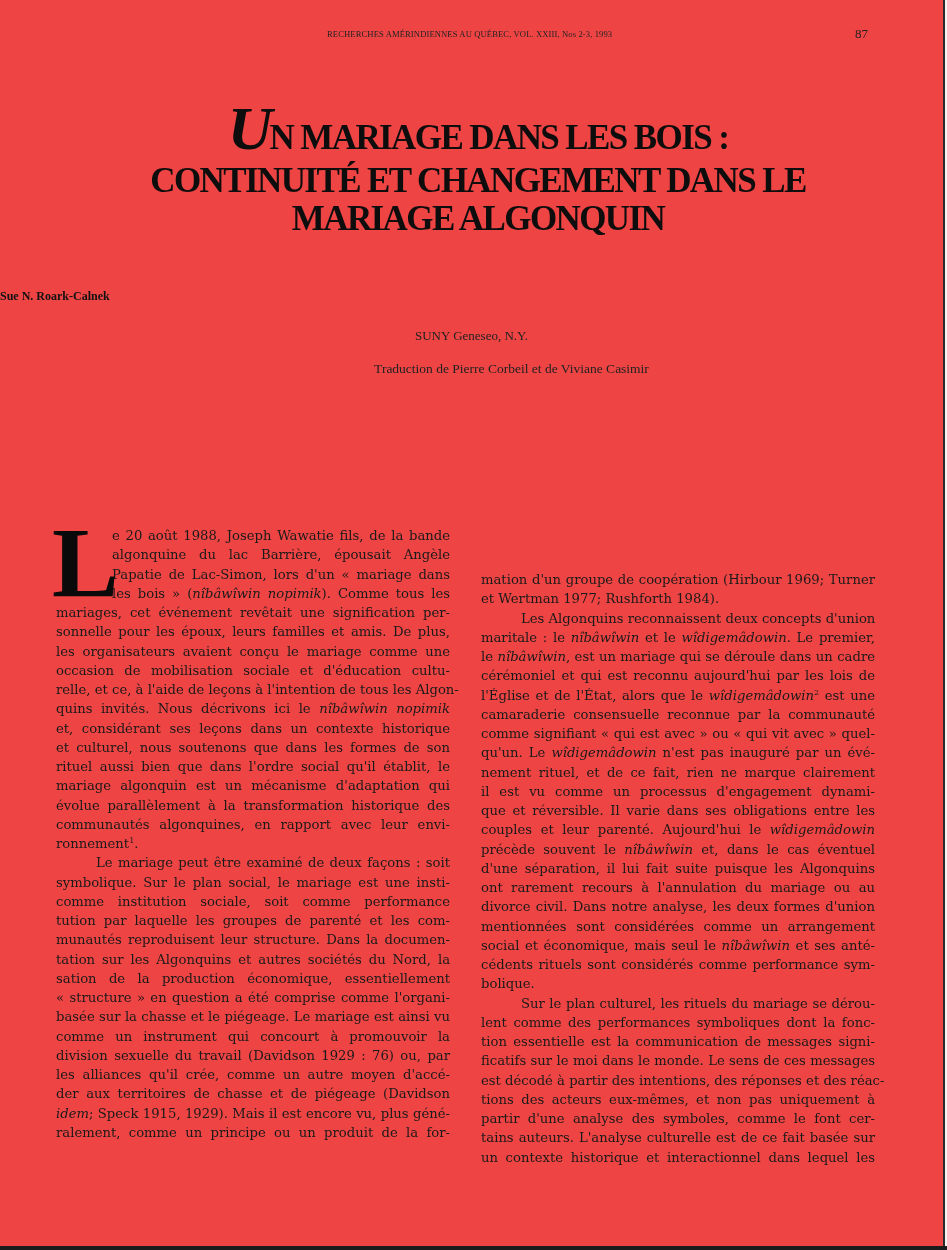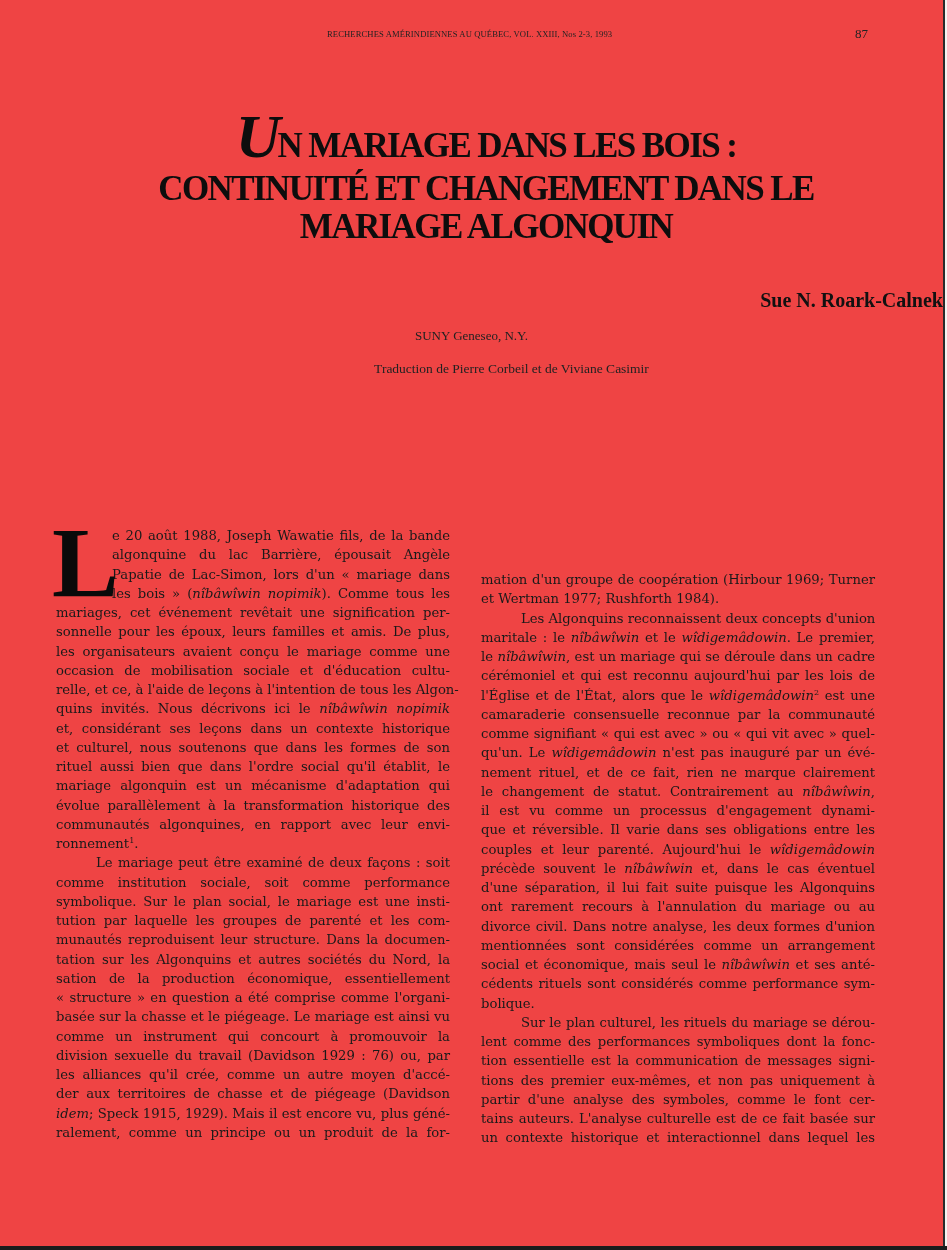--- a/index.html
+++ b/index.html
@@ -75,24 +75,24 @@
     .title .big-u {
       font-style: italic;
       font-size: 62px;
       line-height: 48px;
       letter-spacing: -3px;
     }
     .author {
       position: absolute;
       left: 0; width: 943px;
       top: 289px;
-      text-align: right;
+      text-align: left;
       font-family: "Liberation Serif", serif;
       font-weight: bold;
-      font-size: 20px;
+      font-size: 12px;
       color: #111;
     }
     .affiliation {
       position: absolute;
       left: 0; width: 943px;
       top: 328px;
       text-align: center;
       font-family: "Liberation Serif", serif;
       font-size: 13px;
       color: #222;
@@ -159,21 +159,21 @@
     }
   </style>
 </head>
 <body>
 
 <div class="page">
 
   <div class="running-head">RECHERCHES AMÉRINDIENNES AU QUÉBEC, VOL. XXIII, Nos 2-3, 1993</div>
   <div class="page-number">87</div>
 
-  <h1 class="title" style="margin:16px;">
+  <h1 class="title" style="margin:8px;">
     <span class="line line1"><span class="big-u">U</span><span>N MARIAGE DANS LES BOIS :</span></span>
     <span class="line">CONTINUITÉ ET CHANGEMENT DANS LE</span>
     <span class="line">MARIAGE ALGONQUIN</span>
   </h1>
 
   <div class="author">Sue N. Roark-Calnek</div>
   <div class="affiliation">SUNY Geneseo, N.Y.</div>
   <div class="translation">Traduction de Pierre Corbeil et de Viviane Casimir</div>
 
   <div class="col col-left">
@@ -192,22 +192,22 @@
         <span class="line">relle, et ce, à l'aide de leçons à l'intention de tous les Algon-</span>
         <span class="line">quins invités. Nous décrivons ici le <em>nîbâwîwin nopimik</em></span>
         <span class="line">et, considérant ses leçons dans un contexte historique</span>
         <span class="line">et culturel, nous soutenons que dans les formes de son</span>
         <span class="line">rituel aussi bien que dans l'ordre social qu'il établit, le</span>
         <span class="line">mariage algonquin est un mécanisme d'adaptation qui</span>
         <span class="line">évolue parallèlement à la transformation historique des</span>
         <span class="line">communautés algonquines, en rapport avec leur envi-</span>
         <span class="line last">ronnement<sup>1</sup>.</span>
         <span class="line indent">Le mariage peut être examiné de deux façons : soit</span>
+        <span class="line">symbolique. Sur le plan social, le mariage est une insti-</span>
         <span class="line">comme institution sociale, soit comme performance</span>
-        <span class="line">symbolique. Sur le plan social, le mariage est une insti-</span>
         <span class="line">tution par laquelle les groupes de parenté et les com-</span>
         <span class="line">munautés reproduisent leur structure. Dans la documen-</span>
         <span class="line">tation sur les Algonquins et autres sociétés du Nord, la</span>
         <span class="line">sation de la production économique, essentiellement</span>
         <span class="line">« structure » en question a été comprise comme l'organi-</span>
         <span class="line">basée sur la chasse et le piégeage. Le mariage est ainsi vu</span>
         <span class="line">comme un instrument qui concourt à promouvoir la</span>
         <span class="line">division sexuelle du travail (Davidson 1929 : 76) ou, par</span>
         <span class="line">les alliances qu'il crée, comme un autre moyen d'accé-</span>
         <span class="line">der aux territoires de chasse et de piégeage (Davidson</span>
@@ -222,36 +222,37 @@
         <span class="line last">et Wertman 1977; Rushforth 1984).</span>
         <span class="line indent">Les Algonquins reconnaissent deux concepts d'union</span>
         <span class="line">maritale : le <em>nîbâwîwin</em> et le <em>wîdigemâdowin</em>. Le premier,</span>
         <span class="line">le <em>nîbâwîwin</em>, est un mariage qui se déroule dans un cadre</span>
         <span class="line">cérémoniel et qui est reconnu aujourd'hui par les lois de</span>
         <span class="line">l'Église et de l'État, alors que le <em>wîdigemâdowin</em><sup>2</sup> est une</span>
         <span class="line">camaraderie consensuelle reconnue par la communauté</span>
         <span class="line">comme signifiant « qui est avec » ou « qui vit avec » quel-</span>
         <span class="line">qu'un. Le <em>wîdigemâdowin</em> n'est pas inauguré par un évé-</span>
         <span class="line">nement rituel, et de ce fait, rien ne marque clairement</span>
-        <span class="line">le changement de statut. Contrairement au <em>nîbâwîwin</em>,</span>
         <span class="line">il est vu comme un processus d'engagement dynami-</span>
         <span class="line">que et réversible. Il varie dans ses obligations entre les</span>
         <span class="line">couples et leur parenté. Aujourd'hui le <em>wîdigemâdowin</em></span>
         <span class="line">précède souvent le <em>nîbâwîwin</em> et, dans le cas éventuel</span>
         <span class="line">d'une séparation, il lui fait suite puisque les Algonquins</span>
         <span class="line">ont rarement recours à l'annulation du mariage ou au</span>
         <span class="line">divorce civil. Dans notre analyse, les deux formes d'union</span>
         <span class="line">mentionnées sont considérées comme un arrangement</span>
         <span class="line">social et économique, mais seul le <em>nîbâwîwin</em> et ses anté-</span>
         <span class="line">cédents rituels sont considérés comme performance sym-</span>
         <span class="line last">bolique.</span>
         <span class="line indent">Sur le plan culturel, les rituels du mariage se dérou-</span>
         <span class="line">lent comme des performances symboliques dont la fonc-</span>
         <span class="line">tion essentielle est la communication de messages signi-</span>
-        <span class="line">tions des premier eux-mêmes, et non pas uniquement à</span>
+        <span class="line">ficatifs sur le moi dans le monde. Le sens de ces messages</span>
+        <span class="line">est décodé à partir des intentions, des réponses et des réac-</span>
+        <span class="line">tions des acteurs eux-mêmes, et non pas uniquement à</span>
         <span class="line">partir d'une analyse des symboles, comme le font cer-</span>
         <span class="line">tains auteurs. L'analyse culturelle est de ce fait basée sur</span>
         <span class="line">un contexte historique et interactionnel dans lequel les</span>
       </div>
   </div>
 
 </div>
 
 <div class="edge-right"></div>
 <div class="edge-bottom"></div>

